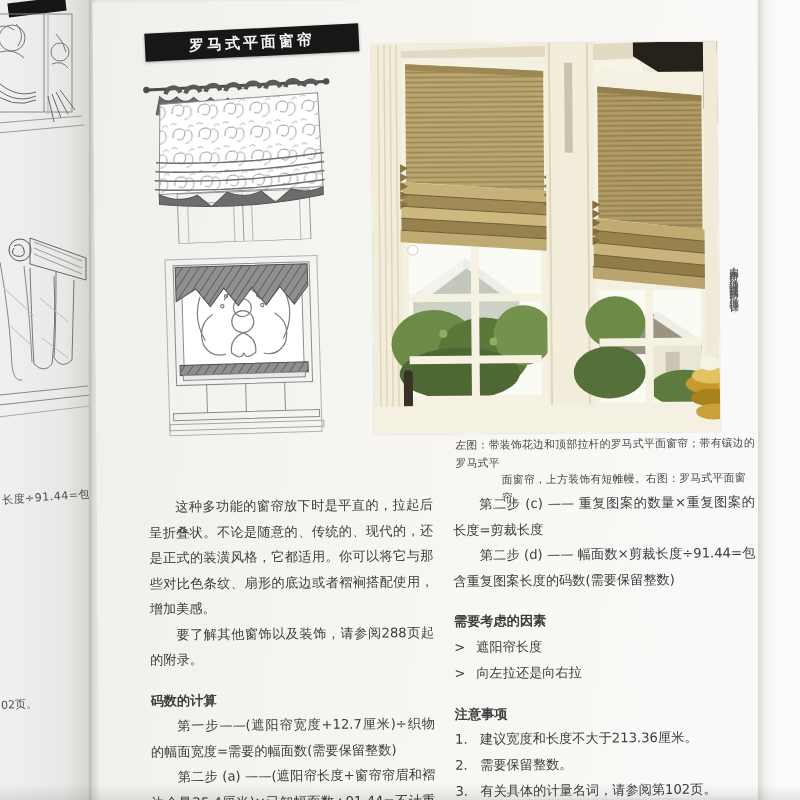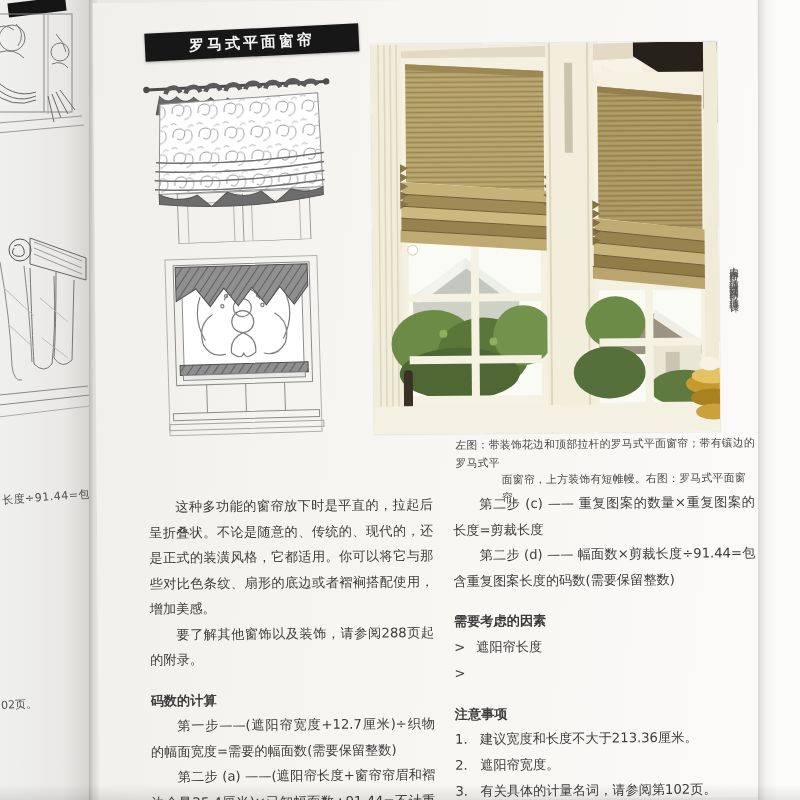--- a/index.html
+++ b/index.html
@@ -354,30 +354,31 @@
       <p>第二步 (c) —— 重复图案的数量×重复图案的长度=剪裁长度</p>
       <p>第二步 (d) —— 幅面数×剪裁长度÷91.44=包含重复图案长度的码数(需要保留整数)</p>
 
       <div class="heading">需要考虑的因素</div>
       <div class="factor-row">
         <span class="bullet">&gt;</span>
         <span>遮阳帘长度</span>
       </div>
       <div class="factor-row">
         <span class="bullet">&gt;</span>
+        <span>向左拉还是向右拉</span>
       </div>
 
       <div class="heading">注意事项</div>
       <div class="note-row">
         <span class="num">1.</span>
         <span>建议宽度和长度不大于213.36厘米。</span>
       </div>
       <div class="note-row">
         <span class="num">2.</span>
-        <span>遮阳帘宽度。</span>
+        <span>需要保留整数。</span>
       </div>
       <div class="note-row">
         <span class="num">3.</span>
         <span>有关具体的计量名词，请参阅第102页。</span>
       </div>
     </div>
 
   </div>
 
   <div class="page-right-edge"></div>

